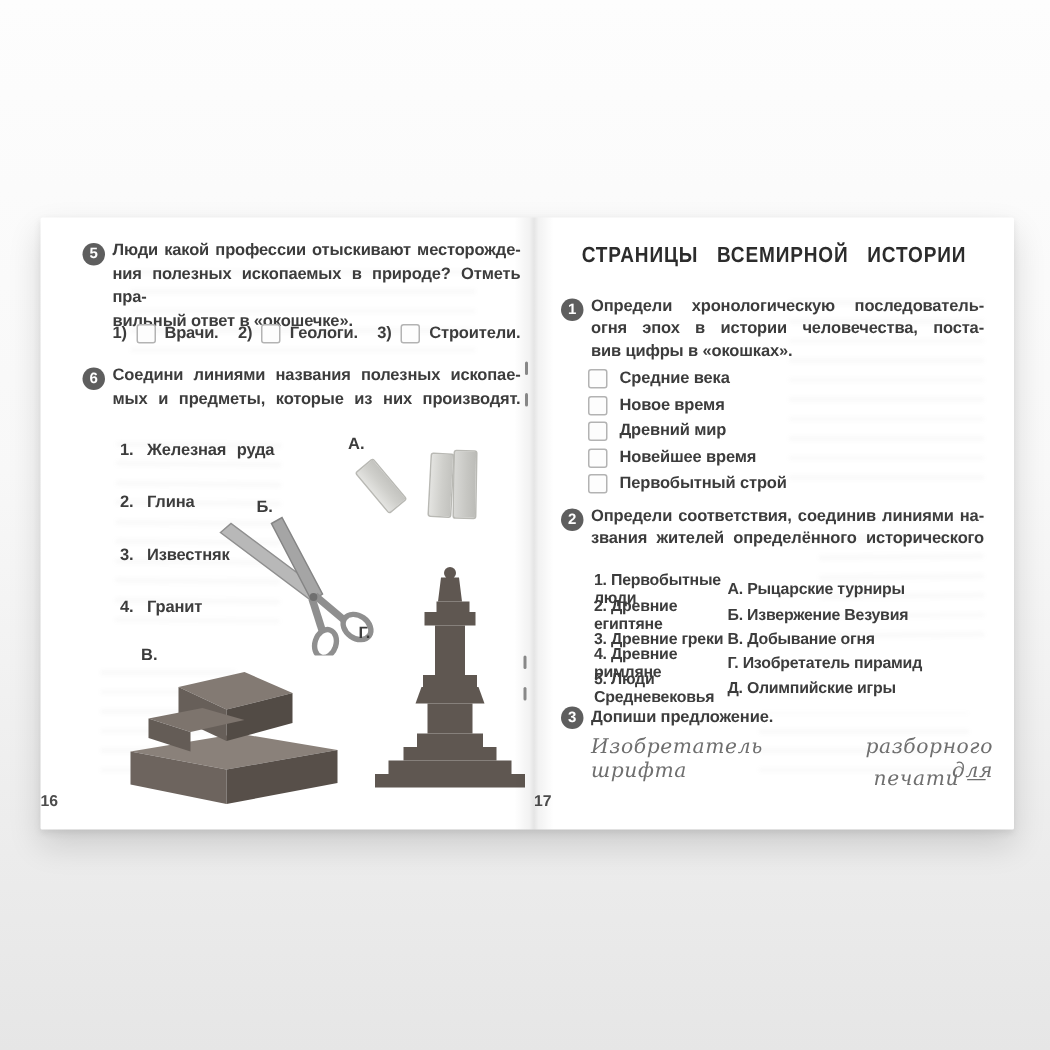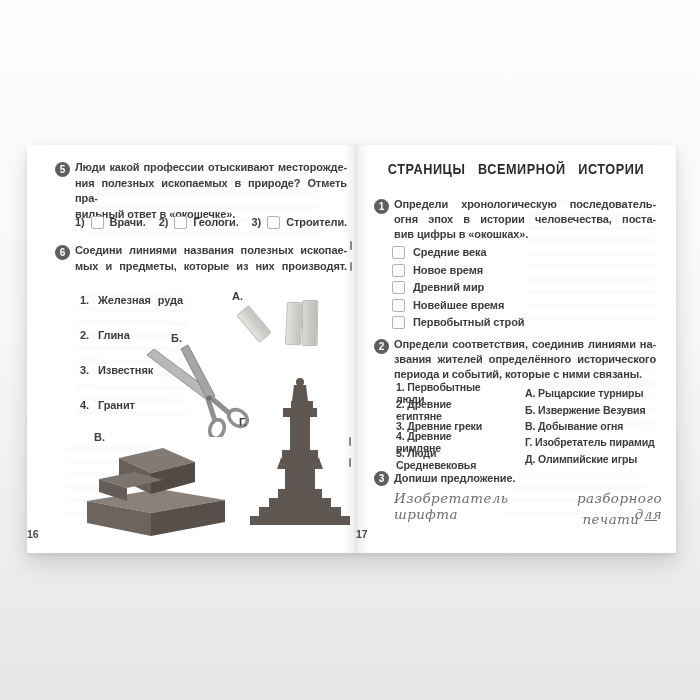--- a/index.html
+++ b/index.html
@@ -49,21 +49,21 @@
     position:absolute;width:100%;text-align:center;
     font-weight:bold;font-size:13.5px;color:#2c2c2c;letter-spacing:.6px;word-spacing:9px;
     transform:scaleX(.94) scaleY(1.08);
   }
   .chk-list{position:absolute;}
   .chk-row{display:flex;align-items:center;gap:8px;height:17.5px;}
 
   .pairs{position:absolute;font-weight:bold;font-size:10.6px;color:#3c3c3c;letter-spacing:-.15px;}
   .pair-row{display:flex;height:16.4px;align-items:center;}
   .pair-left{width:89px;flex:0 0 auto;}
-  .pair-right{padding-left:0;margin-left:40px;}
+  .pair-right{padding-left:0;}
 
   .hw{font-family:"DejaVu Serif",serif;font-style:italic;color:#6f6f6f;font-size:13.5px;letter-spacing:.4px;}
   .hw-line1{position:absolute;text-align:justify;text-align-last:justify;}
   .hw-line2{position:absolute;display:flex;align-items:flex-end;}
   .blank-line{flex:1 1 auto;border-bottom:1.2px solid #9a9a9a;height:14px;margin-left:8px;}
 
   .page-num{position:absolute;width:100%;text-align:left;font-weight:bold;font-size:10.5px;color:#4c4c4c;}
 
   .staple{position:absolute;width:2px;background:#8d8d8d;border-radius:1px;}
 
@@ -218,21 +218,20 @@
       <div class="chk-row">
         <span class="cb"></span>
         <span>Первобытный строй</span>
       </div>
     </div>
 
     <div class="badge" style="left:18px;top:194px;">2</div>
     <div class="para body-text" style="left:38px;top:192px;width:262px;line-height:14.8px;">
       <div class="jl">Определи соответствия, соединив линиями на-</div>
       <div class="jl">звания жителей определённого исторического</div>
-      <div class="jl-end">периода и событий, которые с ними связаны.</div>
     </div>
 
     <div class="pairs" style="left:40px;top:240px;width:268px;">
       <div class="pair-row">
         <span class="pair-left">1. Первобытные люди</span>
         <span class="pair-right">А. Рыцарские турниры</span>
       </div>
       <div class="pair-row">
         <span class="pair-left">2. Древние египтяне</span>
         <span class="pair-right">Б. Извержение Везувия</span>

